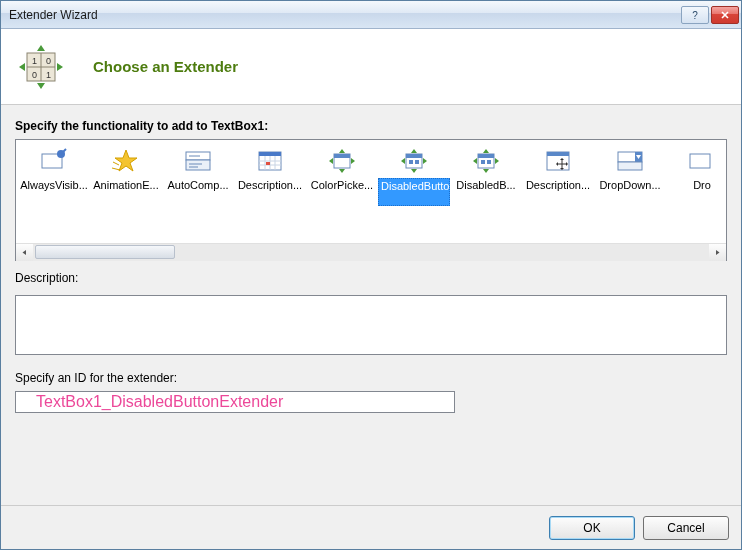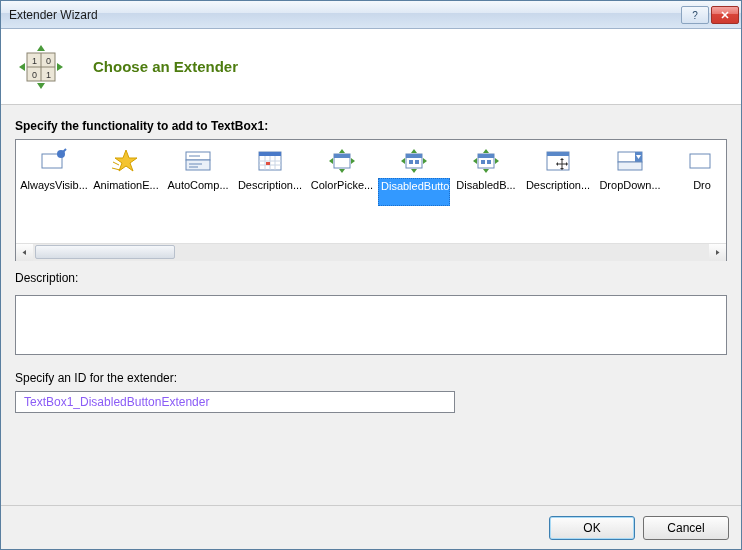--- a/index.html
+++ b/index.html
@@ -129,23 +129,23 @@
     border: 1px solid #828790;
     background: #fff;
     height: 60px;
   }
 
   
   .id-input {
     width: 440px; height: 22px;
     border: 1px solid #828790;
     background: #fff;
-    font-size: 12px;
-    padding: 2px 8px;
-    color: #8b5cf6;
+    font-size: 16px;
+    padding: 2px 20px;
+    color: #ec4899;
   }
 
   
   .footer {
     height: 44px;
     border-top: 1px solid #ccc;
     display: flex; align-items: center; justify-content: flex-end;
     padding: 0 12px;
     gap: 8px;
   }

